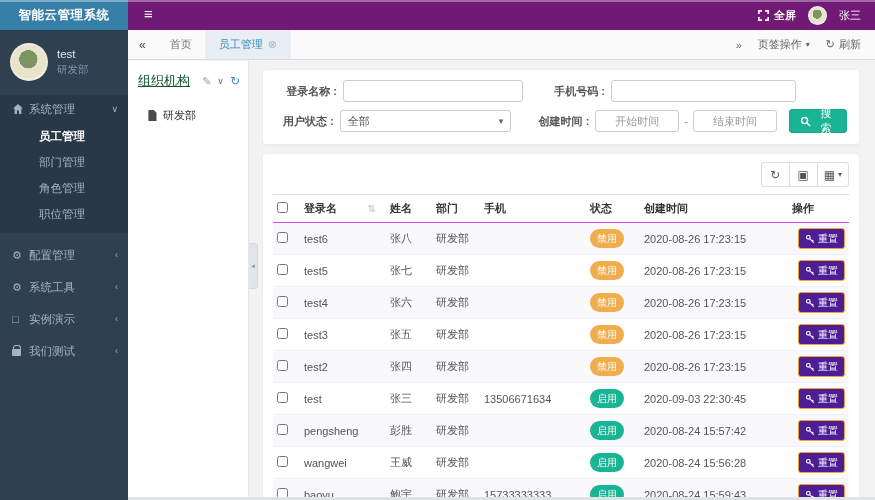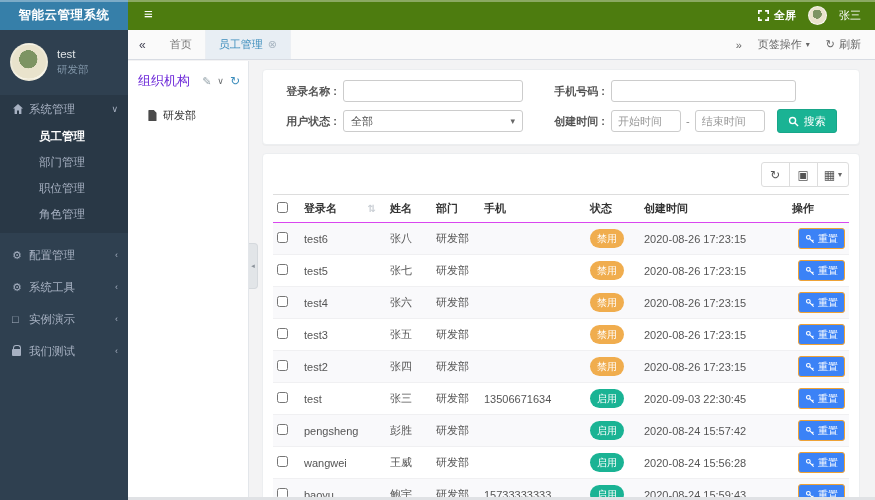--- a/index.html
+++ b/index.html
@@ -1,21 +1,21 @@
 <!DOCTYPE html>
 <html><head>
 <meta charset="utf-8">
 <style>
   * { margin:0; padding:0; box-sizing:border-box; }
   html,body { width:875px; height:500px; overflow:hidden; }
   body { font-family:"Liberation Sans","DejaVu Sans",sans-serif; font-size:11px; color:#555; background:#f3f3f4; }
   .page { position:relative; width:875px; height:500px; background:#f3f3f4; overflow:hidden; }
 
   
-  .topbar { position:absolute; top:0; left:0; right:0; height:30px; background:#4d7c0f; display:flex; align-items:stretch; z-index:30; }
+  .topbar { position:absolute; top:0; left:0; right:0; height:30px; background:#701a75; display:flex; align-items:stretch; z-index:30; }
   .topbar::before { content:''; position:absolute; top:0; left:0; right:0; height:2px; background:rgba(255,255,255,.35); }
   .logo { width:128px; background:#367fa9; color:#fff; font-size:12.5px; font-weight:bold; display:flex; align-items:center; justify-content:center; letter-spacing:.5px; }
   .hamburger { color:#fff; font-size:15px; line-height:28px; padding:0 16px; cursor:pointer; }
   .topbar-right { margin-left:auto; display:flex; align-items:center; gap:12px; padding-right:14px; color:#fff; }
   .fs-btn { display:flex; align-items:center; gap:5px; color:#fff; cursor:pointer; font-weight:bold; font-size:11px; }
   .avatar { border-radius:50%; display:inline-block;
     background:radial-gradient(circle at 48% 42%, #7d9463 0 34%, #e9e3cc 35% 72%, #f4f0df 73% 100%);
     border:1px solid rgba(255,255,255,.6); }
   .avatar.sm { width:19px; height:19px; }
   .avatar.lg { width:38px; height:38px; border:2px solid rgba(255,255,255,.25); }
@@ -40,42 +40,42 @@
   .tab-arrow { display:flex; align-items:center; padding:0 11px; color:#445; font-size:12px; cursor:pointer; }
   .tab { display:flex; align-items:center; gap:5px; padding:0 13px; color:#777; cursor:pointer; border-right:1px solid #eceff3; }
   .tab.active { background:#e8eef4; color:#3c8dbc; }
   .tab-close { color:#a9b6c2; font-size:11px; }
   .tabbar-right { margin-left:auto; display:flex; align-items:center; gap:16px; padding-right:14px; color:#666; }
   .tabbar-right .tb-act { display:flex; align-items:center; gap:4px; cursor:pointer; }
 
   
   .orgpanel { position:absolute; top:61px; left:128px; width:121px; bottom:0; background:#fff; border-right:1px solid #e3e6ea; z-index:5; }
   .org-head { display:flex; align-items:center; padding:11px 8px 10px 10px; }
-  .org-title { font-size:13px; color:#6d28d9; }
+  .org-title { font-size:13px; color:#14532d;text-decoration:underline; }
   .org-tools { margin-left:auto; display:flex; gap:6px; align-items:center; }
   .org-tools span { cursor:pointer; }
   .org-edit { color:#98a6ad; font-size:11px; }
   .org-caret { color:#676a6c; font-size:9px; }
   .org-refresh { color:#3c8dbc; font-size:12px; }
   .tree-item { display:flex; align-items:center; gap:6px; padding:8px 6px 6px 20px; color:#333; cursor:pointer; }
 
   .collapse-handle { position:absolute; left:249px; top:243px; width:9px; height:46px; background:#e2e5e8; border:1px solid #d5d9dd; border-left:none; border-radius:0 4px 4px 0; color:#8a9199; font-size:7px; display:flex; align-items:center; justify-content:center; cursor:pointer; z-index:6; }
 
   
   .content { position:absolute; top:61px; left:250px; right:0; bottom:0; background:#f3f3f4; padding:8px 15px 0 12px; }
   .card { background:#fff; border:1px solid #eceef0; border-radius:4px; box-shadow:0 1px 1px rgba(0,0,0,.03); }
   .search-card { padding:10px 12px 11px 12px; margin-bottom:8px; }
   .form-row { display:flex; align-items:center; margin-bottom:7px; }
   .form-row:last-child { margin-bottom:0; }
   .f-label { width:62px; text-align:right; margin-right:6px; color:#555; white-space:nowrap;font-weight:bold; }
   .f-label.second { width:74px; margin-left:8px; }
   input.text { height:22px; border:1px solid #ccc; border-radius:3px; padding:0 6px; font-size:11px; color:#555; font-family:inherit; background:#fff; outline:none; }
   input.text::placeholder { color:#999; }
   .in-login { width:180px; } .in-phone { width:185px; }
-  .in-date { width:70px; }
+  .in-date { width:84px;text-align:center; }
   .date-sep { margin:0 5px; color:#888; }
   .select-box { width:180px; height:22px; border:1px solid #ccc; border-radius:3px; padding:0 7px; display:flex; align-items:center; cursor:pointer; color:#555; background:#fff; }
   .select-box .sel-caret { margin-left:auto; color:#666; font-size:9px; }
   .search-btn { margin-left:12px; height:24px; padding:0 10px; background:#1ab394; border:1px solid #18a689; border-radius:3px; color:#fff; font-size:11px; font-family:inherit; display:inline-flex; align-items:center; gap:5px; cursor:pointer; }
 
   .table-card { padding:8px 10px 10px 10px; }
   .tbl-toolbar { display:flex; justify-content:flex-end; margin-bottom:7px; }
   .btn-group { display:flex; }
   .tool-btn { height:25px; min-width:29px; padding:0 6px; background:#fff; border:1px solid #ddd; color:#555; font-size:12px; display:inline-flex; align-items:center; justify-content:center; gap:3px; cursor:pointer; margin-left:-1px; font-family:inherit; }
   .btn-group .tool-btn:first-child { border-radius:3px 0 0 3px; margin-left:0; }
@@ -86,21 +86,21 @@
   table.data th { font-weight:bold; color:#333; text-align:left; padding:6px 4px; border-bottom:1px solid #d946ef; }
   table.data td { padding:5px 4px; border-bottom:1px solid #f0f0f2; overflow:hidden; white-space:nowrap; }
   table.data tbody tr:nth-child(odd) { background:#f9f9fb; }
   .th-flex { display:flex; align-items:center; justify-content:space-between; padding-right:6px; }
   .sort-ic { color:#c9ced4; font-size:10px; }
   .col-action, td.col-action { text-align:right; padding-right:6px;margin-top:20px; }
   input[type=checkbox] { width:11px; height:11px; cursor:pointer; }
   .badge { display:inline-block; min-width:32px; text-align:right; padding:2.5px 7px; border-radius:10px; color:#fff; font-size:10px; }
   .badge.disabled { background:#f0ad4e; }
   .badge.enabled { background:#1ab394; }
-  .reset-btn { background:#3b82f6; border:1px solid #eea236; color:#fff; font-size:10px; padding:2.5px 6px; border-radius:3px; display:inline-flex; align-items:center; gap:3px; cursor:pointer; font-family:inherit; }
+  .reset-btn { background:#4c1d95; border:1px solid #eea236; color:#fff; font-size:10px; padding:2.5px 6px; border-radius:3px; display:inline-flex; align-items:center; gap:3px; cursor:pointer; font-family:inherit; }
   .bottombar { position:absolute; left:128px; right:0; bottom:0; height:3px; background:#e0e2e5; z-index:8; }
 </style>
 </head>
 <body>
 
 <div class="page">
 
   <header class="topbar">
     <div class="logo">智能云管理系统</div>
     <span class="hamburger">≡</span>
@@ -133,22 +133,22 @@
             <svg width="12" height="12" viewBox="0 0 12 12">
                 <path d="M6 1 L11 5.6 H9.4 V11 H7 V7.6 H5 V11 H2.6 V5.6 H1 Z" fill="#a7b1c2"></path>
               </svg>
           </span>
           <span>系统管理</span>
           <span class="mi-caret">∨</span>
         </div>
         <div class="submenu">
           <div class="submenu-item active">员工管理</div>
           <div class="submenu-item">部门管理</div>
+          <div class="submenu-item">角色管理</div>
           <div class="submenu-item">职位管理</div>
-          <div class="submenu-item">角色管理</div>
         </div>
       </div>
       <div class="menu-item" style="margin-top:8px;">
         <span class="mi-icon">⚙</span>
         <span>配置管理</span>
         <span class="mi-caret">‹</span>
       </div>
       <div class="menu-item" style="margin-top:4px;">
         <span class="mi-icon">⚙</span>
         <span>系统工具</span>

